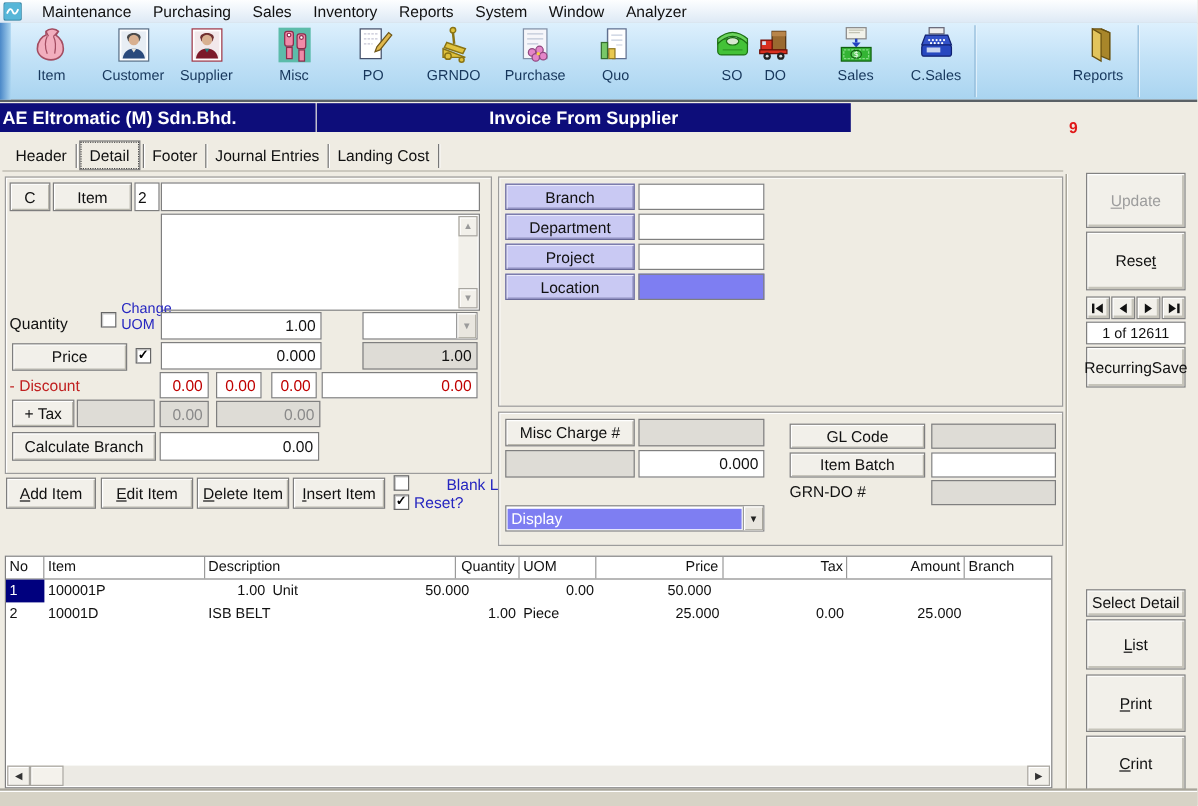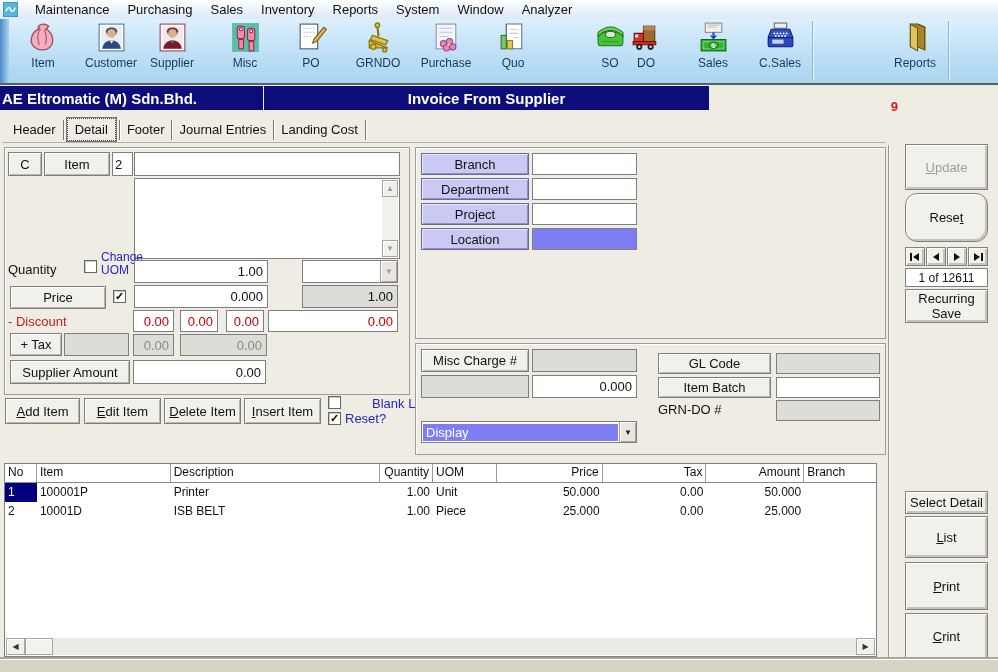--- a/index.html
+++ b/index.html
@@ -306,21 +306,21 @@
   <div class="abs field r red" style="left:133px;top:310px;width:41px;height:22px;">0.00</div>
   <div class="abs field r red" style="left:180px;top:310px;width:38px;height:22px;">0.00</div>
   <div class="abs field r red" style="left:226px;top:310px;width:38px;height:22px;">0.00</div>
   <div class="abs field r red" style="left:268px;top:310px;width:130px;height:22px;">0.00</div>
 
   <div class="abs btn" style="left:10px;top:333px;width:52px;height:23px;">+ Tax</div>
   <div class="abs field gray" style="left:64px;top:333px;width:65px;height:23px;"></div>
   <div class="abs field r gray graytext" style="left:133px;top:334px;width:41px;height:22px;">0.00</div>
   <div class="abs field r gray graytext" style="left:180px;top:334px;width:87px;height:22px;">0.00</div>
 
-  <div class="abs btn" style="left:10px;top:360px;width:120px;height:24px;">Supplier Amount</div>
+  <div class="abs btn" style="left:10px;top:360px;width:120px;height:24px;">Calculate Branch</div>
   <div class="abs field r" style="left:133px;top:360px;width:133px;height:24px;">0.00</div>
 
   <div class="abs btn" style="left:5px;top:398px;width:75px;height:26px;">
       <span><span class="u">A</span><span>dd Item</span></span>
     </div>
   <div class="abs btn" style="left:84px;top:398px;width:77px;height:26px;">
       <span><span class="u">E</span><span>dit Item</span></span>
     </div>
   <div class="abs btn" style="left:164px;top:398px;width:77px;height:26px;">
       <span><span class="u">D</span><span>elete Item</span></span>
@@ -369,21 +369,20 @@
       <div class="hcell ra" style="width:53px;">Quantity</div>
       <div class="hcell" style="width:64px;">UOM</div>
       <div class="hcell ra" style="width:106px;">Price</div>
       <div class="hcell ra" style="width:104px;">Tax</div>
       <div class="hcell ra" style="width:98px;">Amount</div>
       <div class="hcell" style="width:72px;border-right:none;">Branch</div>
     </div>
     <div class="drow">
       <div class="dcell selno" style="width:32px;">1</div>
       <div class="dcell" style="width:134px;">100001P</div>
-      <div class="dcell" style="width:210px;">Printer</div>
       <div class="dcell ra" style="width:53px;">1.00</div>
       <div class="dcell" style="width:64px;">Unit</div>
       <div class="dcell ra" style="width:106px;">50.000</div>
       <div class="dcell ra" style="width:104px;">0.00</div>
       <div class="dcell ra" style="width:98px;">50.000</div>
       <div class="dcell" style="width:72px;"></div>
     </div>
     <div class="drow">
       <div class="dcell" style="width:32px;">2</div>
       <div class="dcell" style="width:134px;">10001D</div>
@@ -399,21 +398,21 @@
       <div class="harrow">◀</div>
       <div class="hthumb"></div>
       <div style="flex:1;"></div>
       <div class="harrow">▶</div>
     </div>
   </div>
 
   <div class="abs sbbtn" style="left:905px;top:144px;width:83px;height:46px;color:#9d9d9d;">
       <span><span class="u">U</span><span>pdate</span></span>
     </div>
-  <div class="abs sbbtn" style="left:905px;top:193px;width:83px;height:49px;border-radius:12px;">
+  <div class="abs sbbtn" style="left:905px;top:193px;width:83px;height:49px;">
       <span><span>Rese</span><span class="u">t</span></span>
     </div>
 
   <div class="abs sbbtn navbtn" style="left:905px;top:247px;">
       <svg viewBox="0 0 12 10">
         <rect x="1" y="1" width="2" height="8" fill="#111"></rect>
         <path d="M10 1L4 5l6 4z" fill="#111"></path>
       </svg>
     </div>
   <div class="abs sbbtn navbtn" style="left:926px;top:247px;">
@@ -427,21 +426,21 @@
       </svg>
     </div>
   <div class="abs sbbtn navbtn" style="left:968px;top:247px;">
       <svg viewBox="0 0 12 10">
         <path d="M2 1l6 4-6 4z" fill="#111"></path>
         <rect x="9" y="1" width="2" height="8" fill="#111"></rect>
       </svg>
     </div>
 
   <div class="abs field" style="left:905px;top:268px;width:83px;height:19px;justify-content:center;font-size:12px;">1 of 12611</div>
-  <div class="abs sbbtn" style="left:905px;top:289px;width:83px;height:34px;flex-direction:column;line-height:15px;">
+  <div class="abs sbbtn" style="left:905px;top:289px;width:83px;height:34px;flex-direction:row;line-height:15px;">
     <span>Recurring</span>
       <span>Save</span>
   </div>
 
   <div class="abs sbbtn" style="left:905px;top:491px;width:83px;height:23px;">Select Detail</div>
   <div class="abs sbbtn" style="left:905px;top:516px;width:83px;height:42px;">
       <span><span class="u">L</span><span>ist</span></span>
     </div>
   <div class="abs sbbtn" style="left:905px;top:562px;width:83px;height:48px;">
       <span><span class="u">P</span><span>rint</span></span>

